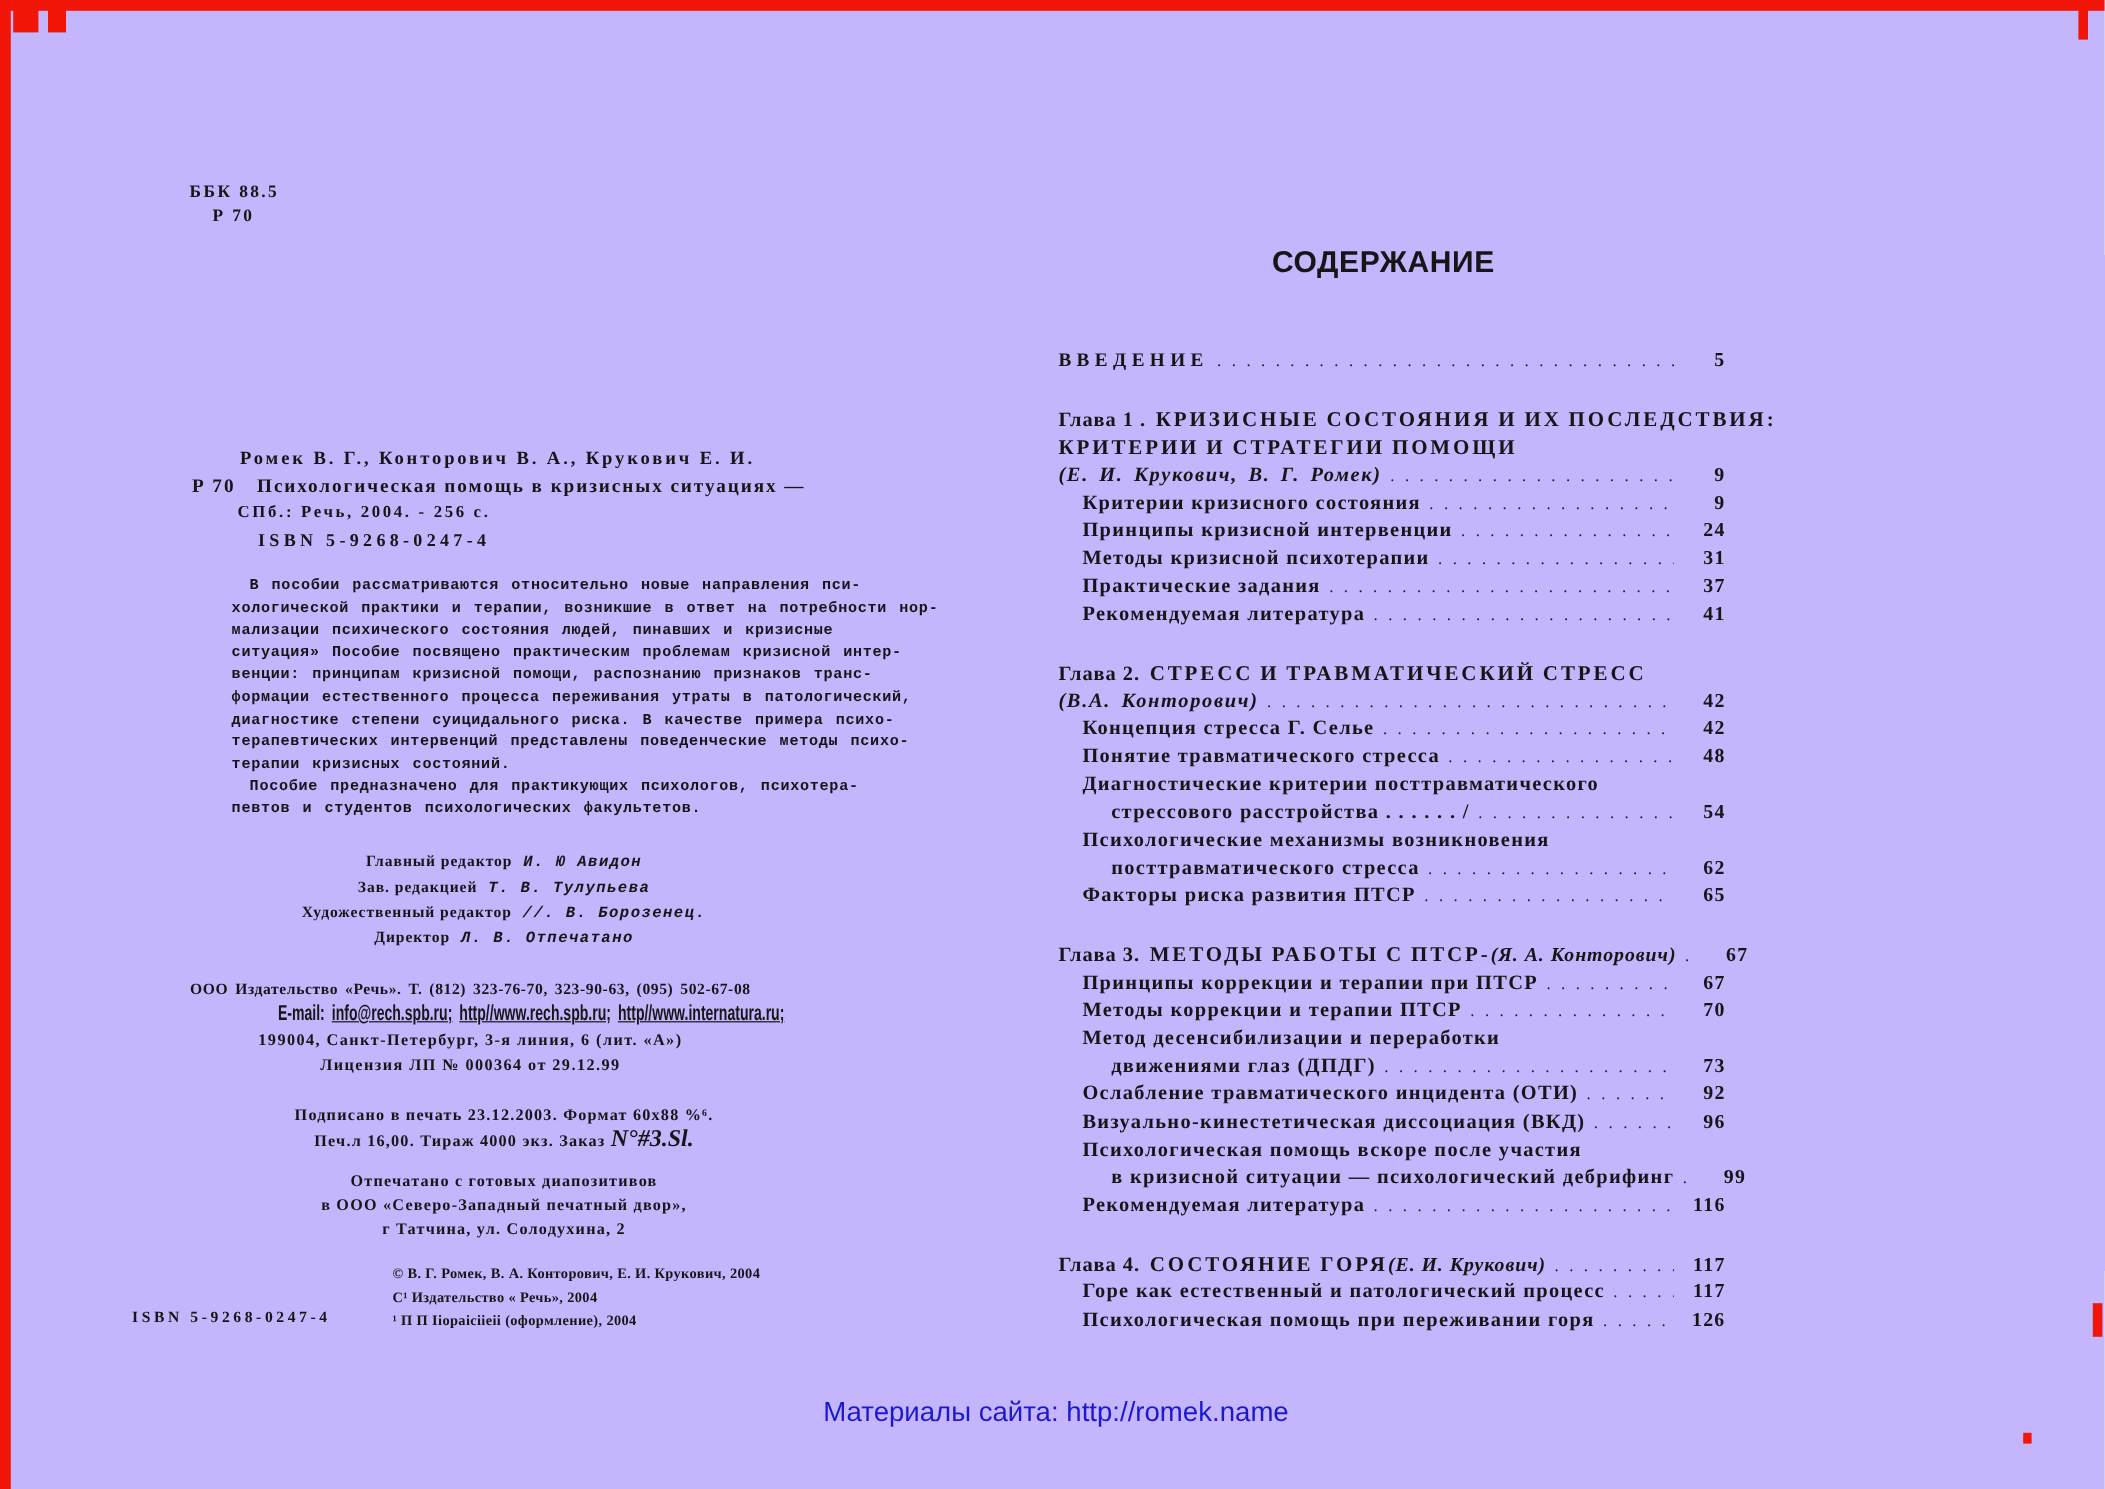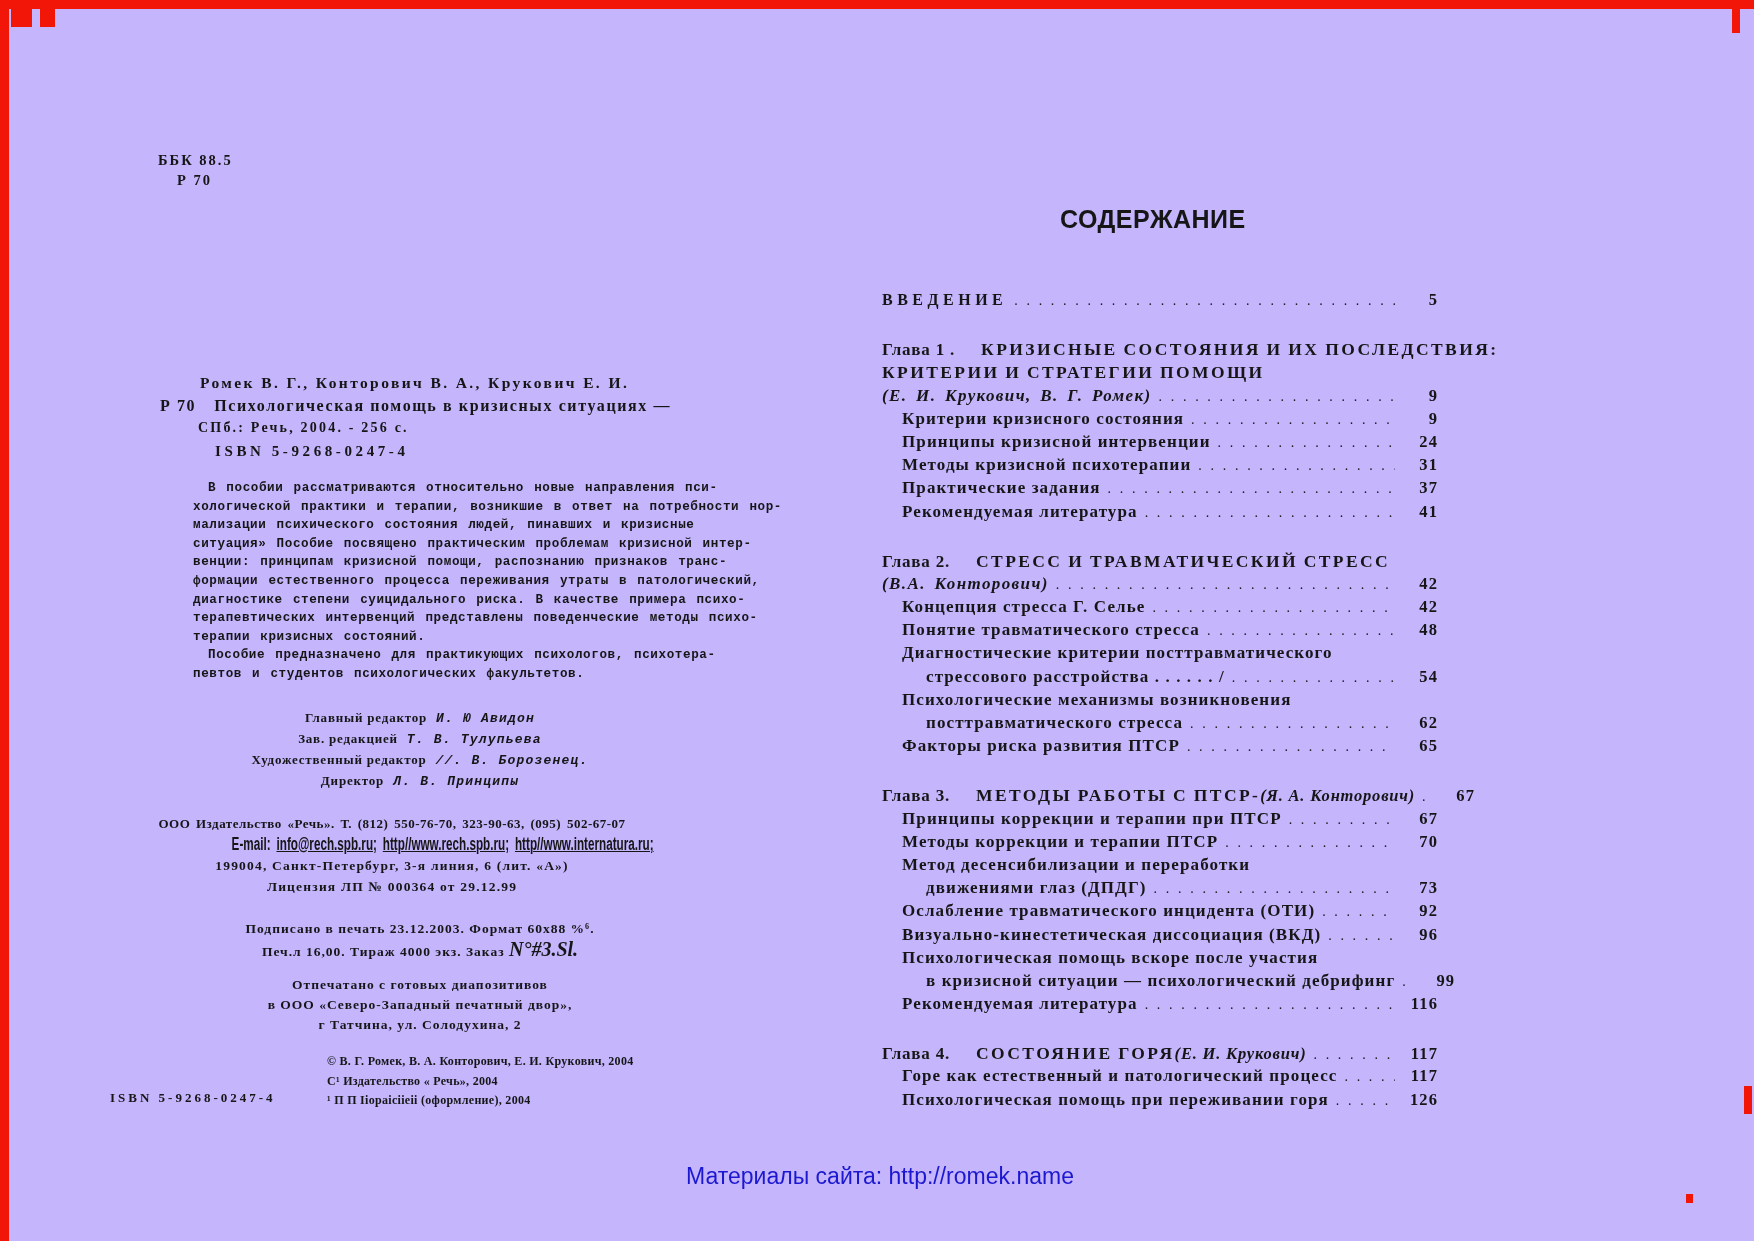--- a/index.html
+++ b/index.html
@@ -50,21 +50,21 @@
              font-weight:700;font-size:12px;letter-spacing:0.3px;white-space:nowrap;}
   .isbn-bottom{position:absolute;left:110px;top:1090px;font-weight:700;font-size:13px;letter-spacing:3px;}
 
   
   .toc-heading{position:absolute;left:1060px;top:205px;width:220px;
                font-family:"Liberation Sans",sans-serif;font-weight:700;font-size:25px;letter-spacing:0.5px;}
   .toc{position:absolute;left:882px;top:290px;width:556px;}
   .toc-row{display:flex;align-items:baseline;height:23.2px;font-weight:700;font-size:17px;
            letter-spacing:1.1px;white-space:nowrap;}
   .toc-row.gap{margin-top:26px;}
-  .toc-row .pfx{margin-right:26px;letter-spacing:0.8px;}
+  .toc-row .pfx{margin-right:8px;letter-spacing:0.8px;}
   .toc-row .pfx:empty,.toc-row .ital:empty{display:none;}
   .toc-row .txt{}
   .k-intro .txt{font-size:16px;letter-spacing:4.5px;}
   .k-ch .txt,.k-chi .txt{font-size:17.5px;letter-spacing:2.4px;word-spacing:-1px;}
   .k-au .txt{font-style:italic;letter-spacing:1.4px;word-spacing:3px;}
   .k-it{padding-left:20px;}
   .k-sub{padding-left:44px;}
   .k-chi .ital{font-style:italic;font-size:16.5px;letter-spacing:0.8px;}
   .dots{flex:1;overflow:hidden;min-width:10px;margin:0 5px 0 7px;font-weight:400;
         font-size:14px;letter-spacing:2.6px;color:#1c1c1c;}
@@ -137,26 +137,26 @@
 
       <div class="staff-line no-page">
         <span class="rl">Зав. редакцией</span><span class="nm">Т.  В.  Тулупьева</span>
       </div>
 
       <div class="staff-line no-page">
         <span class="rl">Художественный редактор</span><span class="nm">//.  В.  Борозенец.</span>
       </div>
 
       <div class="staff-line no-page">
-        <span class="rl">Директор</span><span class="nm">Л.  В.  Принципы</span>
+        <span class="rl">Директор</span><span class="nm">Л.  В.  Отпечатано</span>
       </div>
     </div>
 
   <div class="publisher">
-    <div class="pub-line1">ООО Издательство «Речь». Т. (812) 550-76-70,  323-90-63,  (095)  502-67-07</div>
+    <div class="pub-line1">ООО Издательство «Речь». Т. (812) 323-76-70,  323-90-63,  (095)  502-67-08</div>
     <div class="email-wrap">
       <span class="email-line">
         <span class="lbl">E-mail:</span><span><span class="part">info@rech.spb.ru;</span><span class="part">http//www.rech.spb.ru;</span><span class="part">http//www.internatura.ru;</span></span>
       </span>
     </div>
     <div class="pub-addr">199004, Санкт-Петербург, 3-я линия, 6 (лит. «А»)</div>
     <div class="pub-lic">Лицензия ЛП №  000364 от 29.12.99</div>
   </div>
 
   <div class="printinfo">

